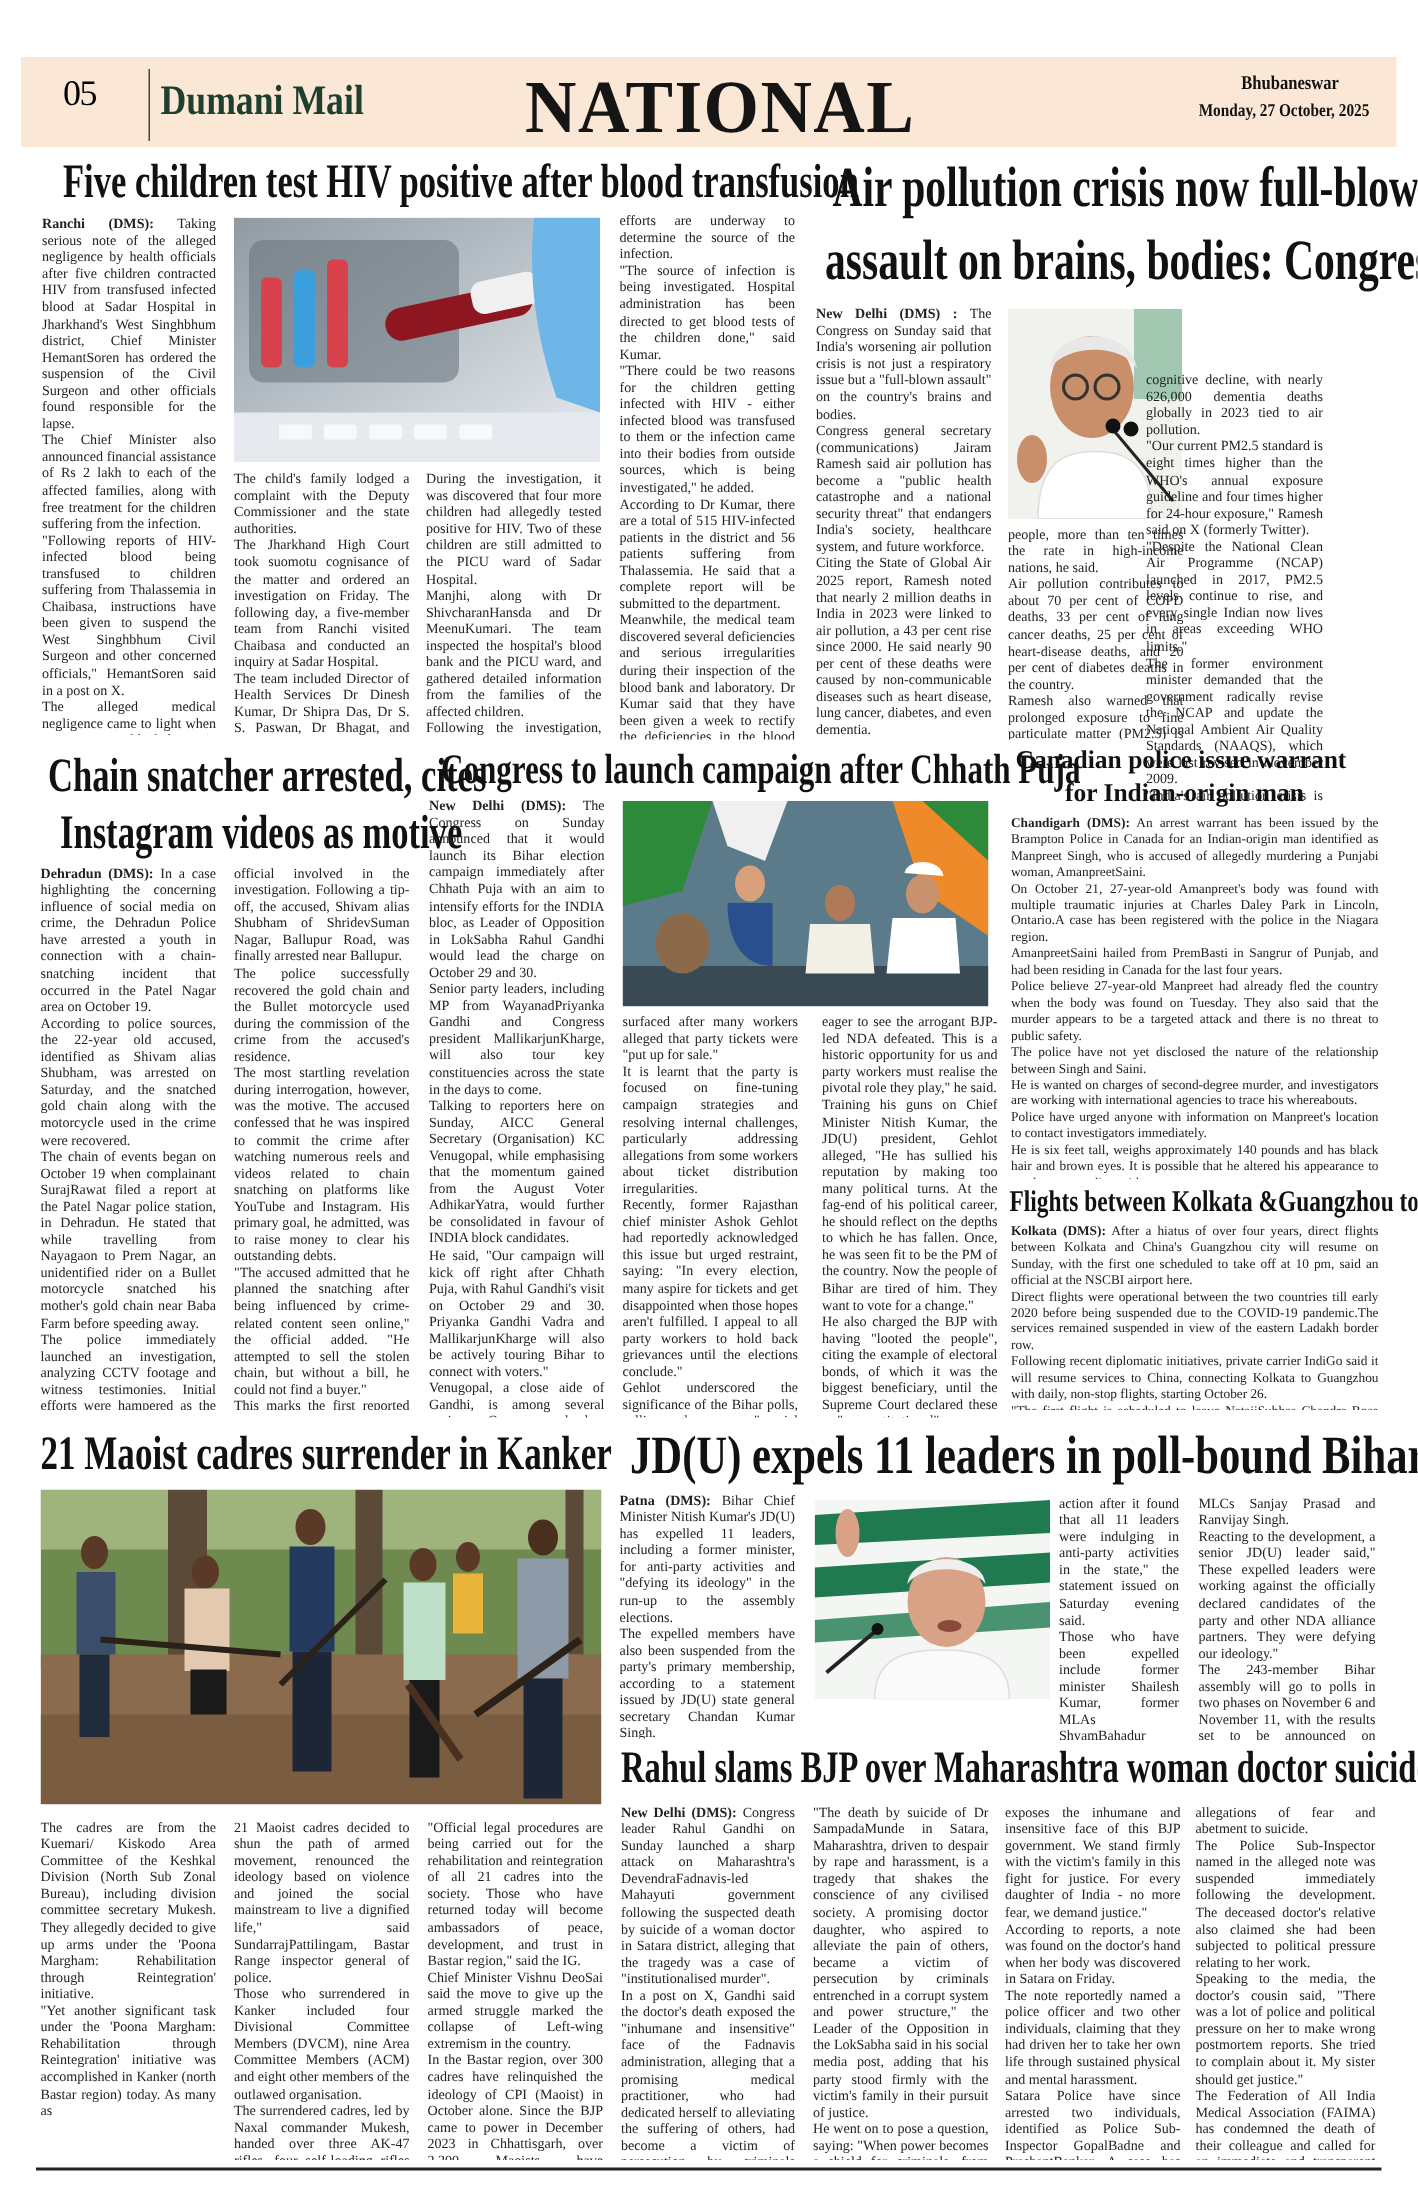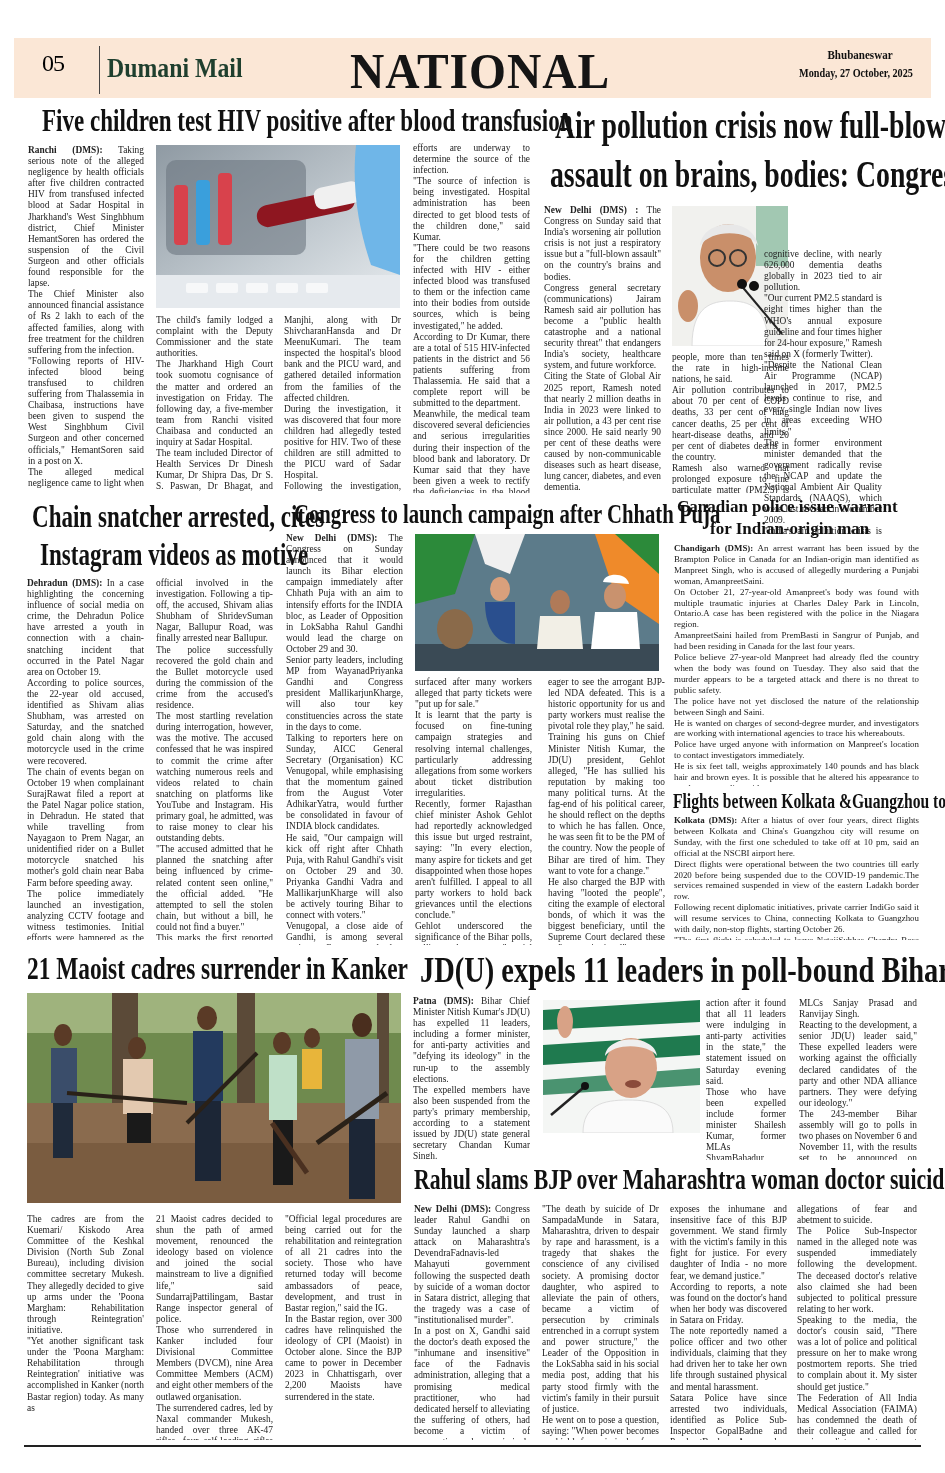--- a/index.html
+++ b/index.html
@@ -74,22 +74,22 @@
     <path d="M200 0 L244 0 L244 130 L215 120 C205 90 195 50 200 0Z" fill="#6fb6e8"></path>
   </svg>
 </div>
 
 <div class="col" style="left:156px; top:315px; width:117px; height:178px;">
   <p>The child's family lodged a complaint with the Deputy Commissioner and the state authorities.</p>
   <p>The Jharkhand High Court took suomotu cognisance of the matter and ordered an investigation on Friday. The following day, a five-member team from Ranchi visited Chaibasa and conducted an inquiry at Sadar Hospital.</p>
   <p>The team included Director of Health Services Dr Dinesh Kumar, Dr Shipra Das, Dr S. S. Paswan, Dr Bhagat, and Chaibasa Civil Surgeon Dr Sushanto Kumar</p>
 </div>
 <div class="col" style="left:284px; top:315px; width:117px; height:178px;">
+  <p>During the investigation, it was discovered that four more children had allegedly tested positive for HIV. Two of these children are still admitted to the PICU ward of Sadar Hospital.</p>
   <p>Manjhi, along with Dr ShivcharanHansda and Dr MeenuKumari. The team inspected the hospital's blood bank and the PICU ward, and gathered detailed information from the families of the affected children.</p>
-  <p>During the investigation, it was discovered that four more children had allegedly tested positive for HIV. Two of these children are still admitted to the PICU ward of Sadar Hospital.</p>
   <p>Following the investigation, Dr Dinesh Kumar, informed that</p>
 </div>
 <div class="col" style="left:413px; top:143px; width:117px; height:350px;">
   <p>efforts are underway to determine the source of the infection.</p>
   <p>"The source of infection is being investigated. Hospital administration has been directed to get blood tests of the children done," said Kumar.</p>
   <p>"There could be two reasons for the children getting infected with HIV - either infected blood was transfused to them or the infection came into their bodies from outside sources, which is being investigated," he added.</p>
   <p>According to Dr Kumar, there are a total of 515 HIV-infected patients in the district and 56 patients suffering from Thalassemia. He said that a complete report will be submitted to the department.</p>
   <p>Meanwhile, the medical team discovered several deficiencies and serious irregularities during their inspection of the blood bank and laboratory. Dr Kumar said that they have been given a week to rectify the deficiencies in the blood bank and laboratory. In the meantime, the blood bank will operate only as an emergency facility for two to three days.</p>
 </div>
 
@@ -256,20 +256,21 @@
   <p>The cadres are from the Kuemari/ Kiskodo Area Committee of the Keshkal Division (North Sub Zonal Bureau), including division committee secretary Mukesh. They allegedly decided to give up arms under the 'Poona Margham: Rehabilitation through Reintegration' initiative.</p>
   <p>"Yet another significant task under the 'Poona Margham: Rehabilitation through Reintegration' initiative was accomplished in Kanker (north Bastar region) today. As many as</p>
 </div>
 <div class="col" style="left:156px; top:1214px; width:117px; height:226px;">
   <p>21 Maoist cadres decided to shun the path of armed movement, renounced the ideology based on violence and joined the social mainstream to live a dignified life," said SundarrajPattilingam, Bastar Range inspector general of police.</p>
   <p>Those who surrendered in Kanker included four Divisional Committee Members (DVCM), nine Area Committee Members (ACM) and eight other members of the outlawed organisation.</p>
   <p>The surrendered cadres, led by Naxal commander Mukesh, handed over three AK-47 rifles, four self-loading rifles (SLR), two INSAS assault rifles, six .303 rifles, two single-shot rifles and one Barrel Grenade Launcher (BGL).</p>
 </div>
 <div class="col" style="left:285px; top:1214px; width:117px; height:226px;">
   <p>"Official legal procedures are being carried out for the rehabilitation and reintegration of all 21 cadres into the society. Those who have returned today will become ambassadors of peace, development, and trust in Bastar region," said the IG.</p>
+  <p>Chief Minister Vishnu DeoSai said the move to give up the armed struggle marked the collapse of Left-wing extremism in the country.</p>
   <p>In the Bastar region, over 300 cadres have relinquished the ideology of CPI (Maoist) in October alone. Since the BJP came to power in December 2023 in Chhattisgarh, over 2,200 Maoists have surrendered in the state.</p>
 </div>
 
 <div class="hl hl-cond" style="left:420px; top:952px; font-size:36px; transform:scaleX(0.79);">JD(U) expels 11 leaders in poll-bound Bihar</div>
 
 <div class="col" style="left:413px; top:996px; width:117px; height:163px;">
   <p><span class="dl">Patna (DMS):</span><span> Bihar Chief Minister Nitish Kumar's JD(U) has expelled 11 leaders, including a former minister, for anti-party activities and "defying its ideology" in the run-up to the assembly elections.</span></p>
   <p>The expelled members have also been suspended from the party's primary membership, according to a statement issued by JD(U) state general secretary Chandan Kumar Singh.</p>
 
 </div>

